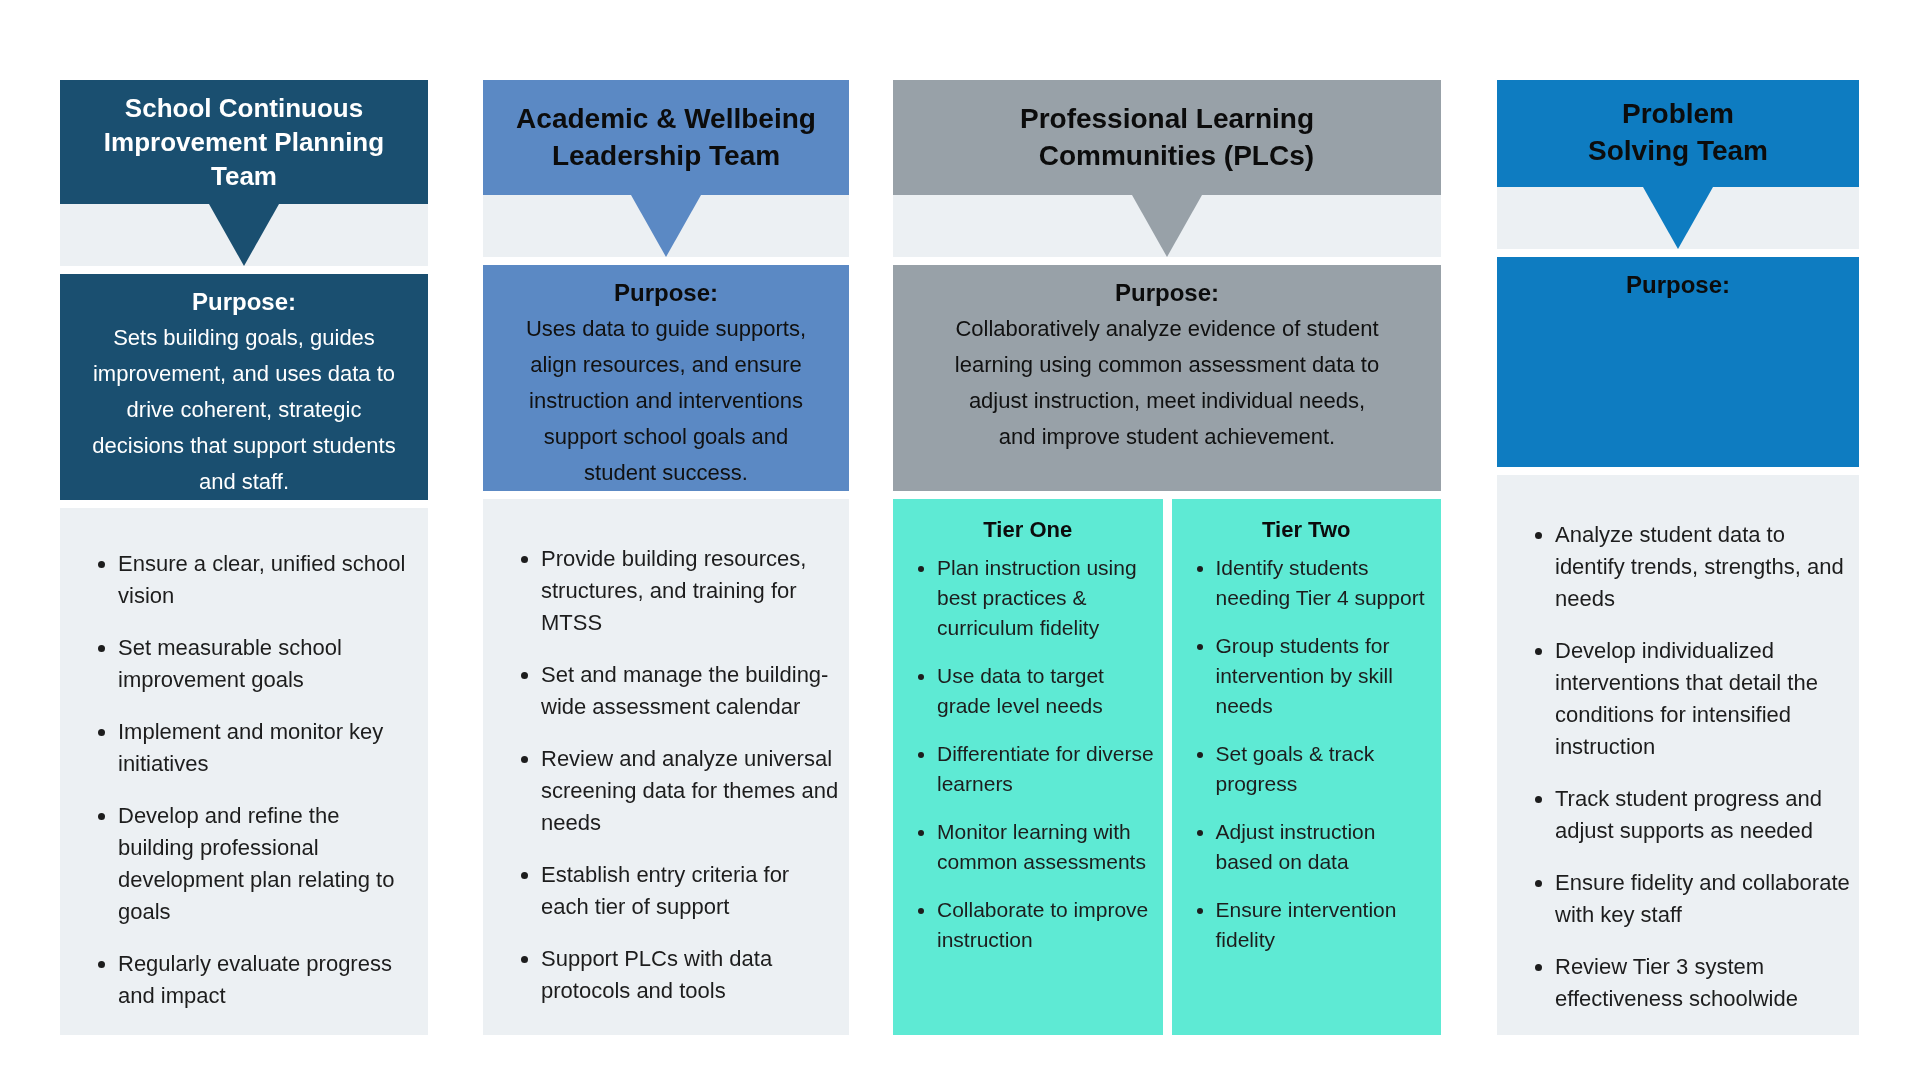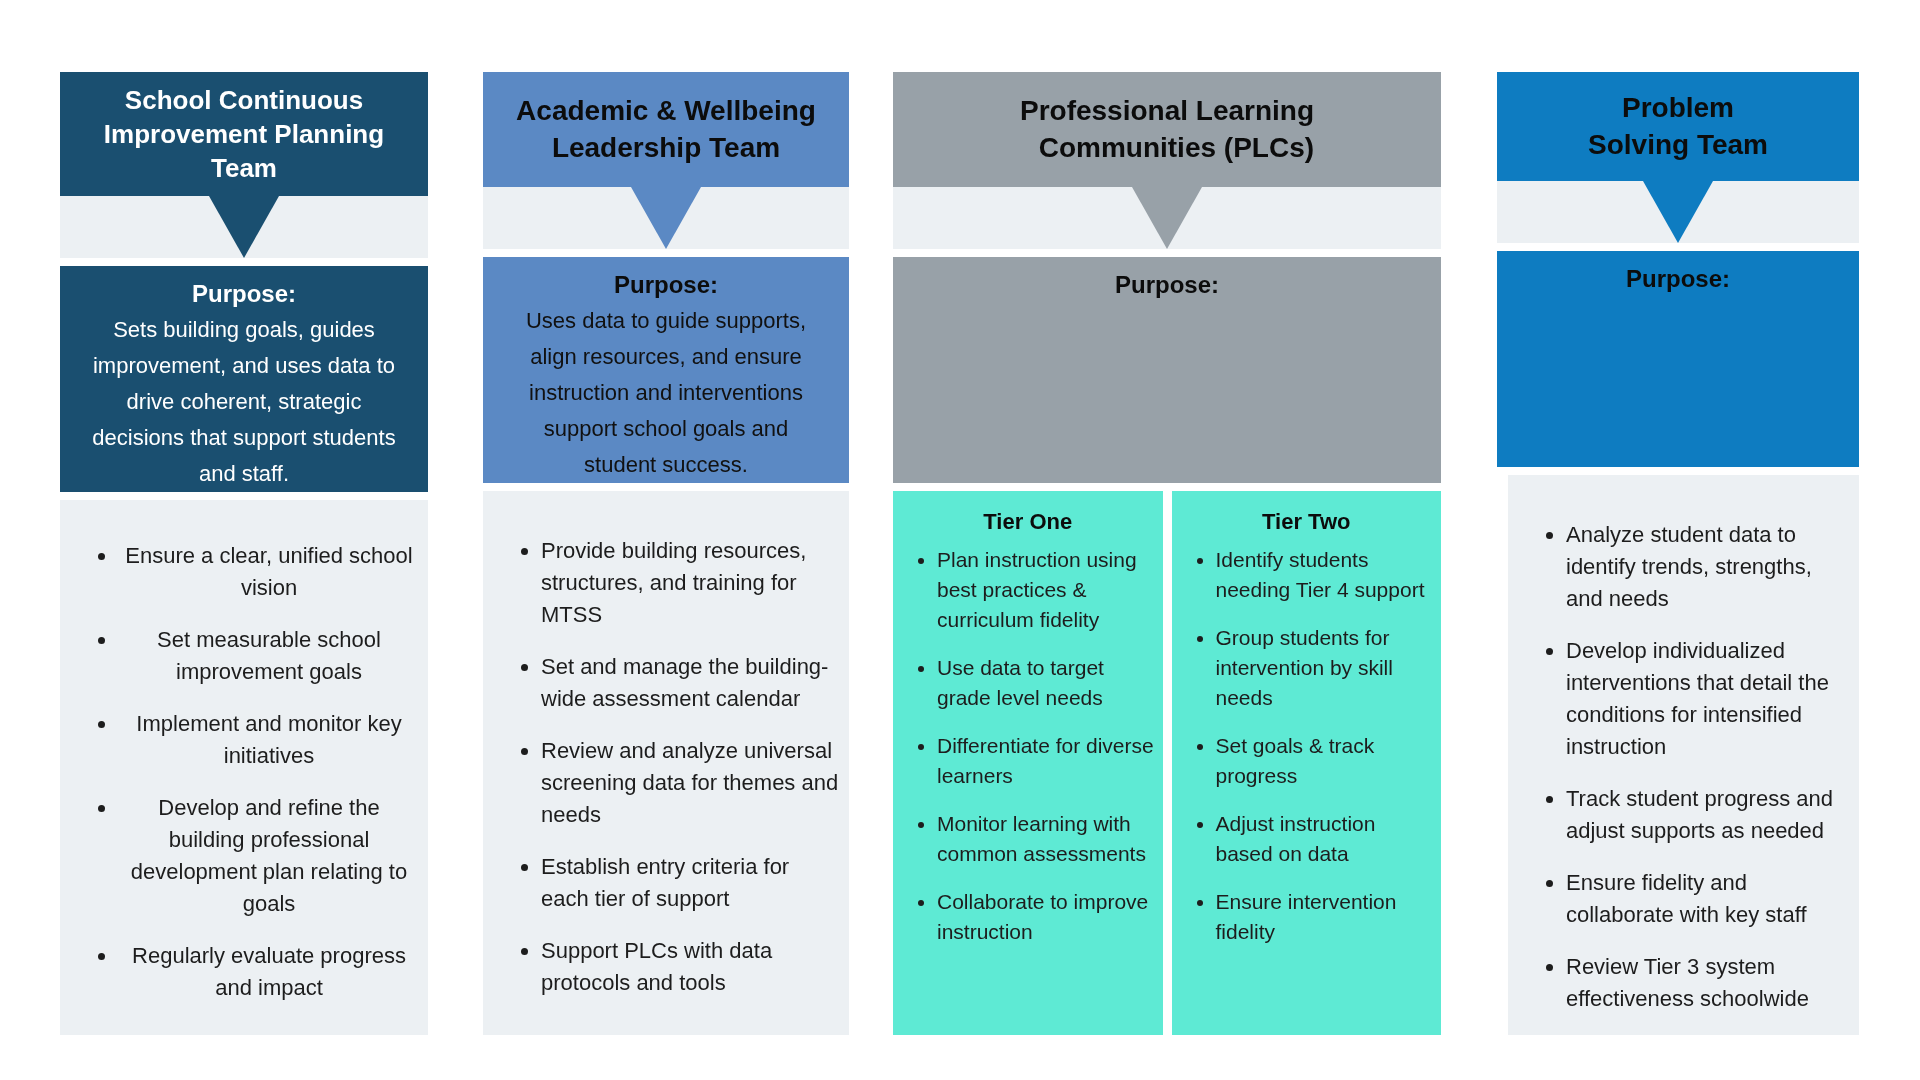--- a/index.html
+++ b/index.html
@@ -2,21 +2,21 @@
 <html><head>
 <meta charset="utf-8">
 <style>
   html,body{margin:0;padding:0;background:#ffffff;}
   .page{position:relative;width:1920px;height:1080px;background:#ffffff;overflow:hidden;
         font-family:"Liberation Sans",sans-serif;}
   .column{position:absolute;top:72px;display:flex;flex-direction:column;}
 
   
   .team-header{display:flex;align-items:center;justify-content:center;text-align:center;
-               font-weight:bold;line-height:1.32;white-space:pre-line;}
+               font-weight:bold;line-height:1.32;white-space:pre-line;margin-top:8px;}
   .h-col1{height:124px;background:#1a4f70;color:#ffffff;font-size:26px;}
   .h-col2{height:115px;background:#5b89c4;color:#0c0c0c;font-size:28px;}
   .h-col3{height:115px;background:#98a1a8;color:#0c0c0c;font-size:28px;text-align:right;}
   .h-col4{height:115px;background:#0e7cc1;color:#0c0c0c;font-size:28px;}
 
   
   .arrow-band{height:62px;background:#ecf0f3;margin-bottom:8px;display:flex;justify-content:center;}
   .down-arrow{width:0;height:0;border-left:35px solid transparent;border-right:35px solid transparent;}
   .a-col1{border-top:62px solid #1a4f70;}
   .a-col2{border-top:62px solid #5b89c4;}
@@ -28,21 +28,21 @@
   .p-col1{background:#1a4f70;color:#ffffff;}
   .p-col2{background:#5b89c4;color:#111111;}
   .p-col3{background:#98a1a8;color:#111111;}
   .p-col4{background:#0e7cc1;color:#0e2637;}
   .purpose-title{font-weight:bold;font-size:24px;margin-bottom:4px;}
   .p-col2 .purpose-title,.p-col3 .purpose-title,.p-col4 .purpose-title{color:#0c0c0c;}
   .purpose-body{font-size:22px;line-height:36px;white-space:pre-line;}
 
   
   .list-panel{background:#ecf0f3;flex:1;box-sizing:border-box;}
-  .lp-single{padding-top:40px;text-align:center;}
+  .lp-single{padding-top:40px;}
   ul.bullets{margin:0;padding:0 8px 0 58px;list-style:disc outside;}
   ul.bullets li{font-size:22px;line-height:32px;color:#1d1d1d;margin-bottom:20px;}
 
   
   .tier-wrap{display:flex;gap:9px;flex:1;}
   .tier-box{background:#5eead4;flex:1;padding-top:18px;box-sizing:border-box;}
   .tier-title{text-align:center;font-weight:bold;font-size:22px;color:#0c0c0c;margin-bottom:10px;}
   .tier-box ul.bullets{padding:0 4px 0 44px;}
   .tier-box ul.bullets li{font-size:21px;line-height:30px;margin-bottom:18px;}
 
@@ -108,20 +108,24 @@
   </div>
 
   <div class="column c3">
     <div class="team-header h-col3">Professional Learning
 Communities (PLCs)</div>
     <div class="arrow-band">
       <div class="down-arrow a-col3"></div>
     </div>
     <div class="purpose p-col3">
       <div class="purpose-title">Purpose:</div>
+      <div class="purpose-body">Collaboratively analyze evidence of student
+learning using common assessment data to
+adjust instruction, meet individual needs,
+and improve student achievement.</div>
     </div>
     <div class="tier-wrap">
       <div class="tier-box">
         <div class="tier-title">Tier One</div>
         <ul class="bullets">
           <li>Plan instruction using best practices &amp; curriculum fidelity</li>
           <li>Use data to target grade level needs</li>
           <li>Differentiate for diverse learners</li>
           <li>Monitor learning with common assessments</li>
           <li>Collaborate to improve instruction</li>
@@ -142,21 +146,21 @@
 
   <div class="column c4">
     <div class="team-header h-col4">Problem
 Solving Team</div>
     <div class="arrow-band">
       <div class="down-arrow a-col4"></div>
     </div>
     <div class="purpose p-col4">
       <div class="purpose-title">Purpose:</div>
     </div>
-    <div class="list-panel" style="padding-top:44px;margin-left:11px;">
+    <div class="list-panel" style="padding-top:44px;">
       <ul class="bullets">
         <li>Analyze student data to identify trends, strengths, and needs</li>
         <li>Develop individualized interventions that detail the conditions for intensified instruction</li>
         <li>Track student progress and adjust supports as needed</li>
         <li>Ensure fidelity and collaborate with key staff</li>
         <li>Review Tier 3 system effectiveness schoolwide</li>
       </ul>
     </div>
   </div>
 

